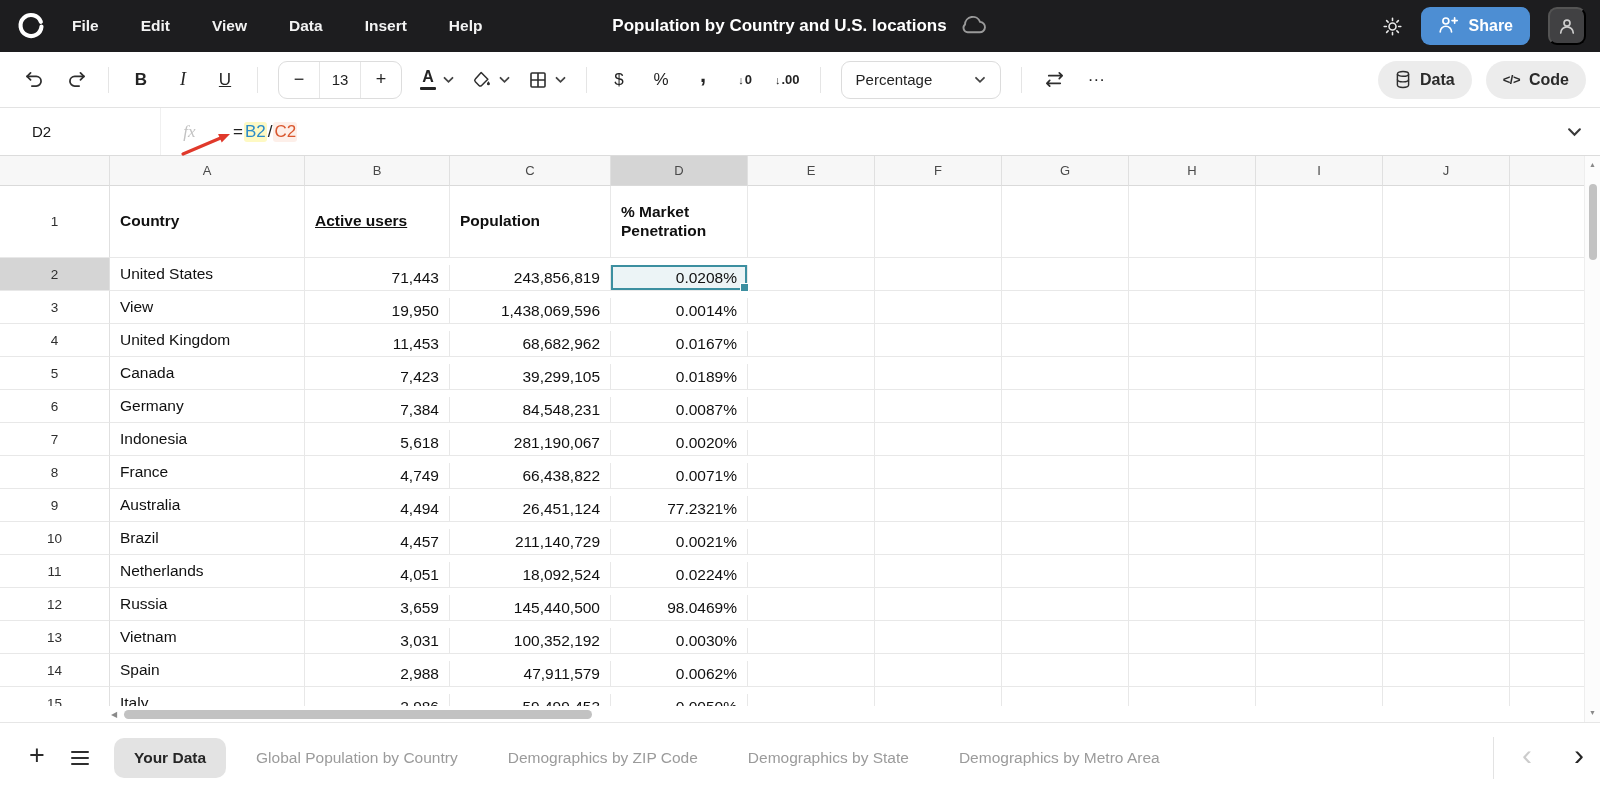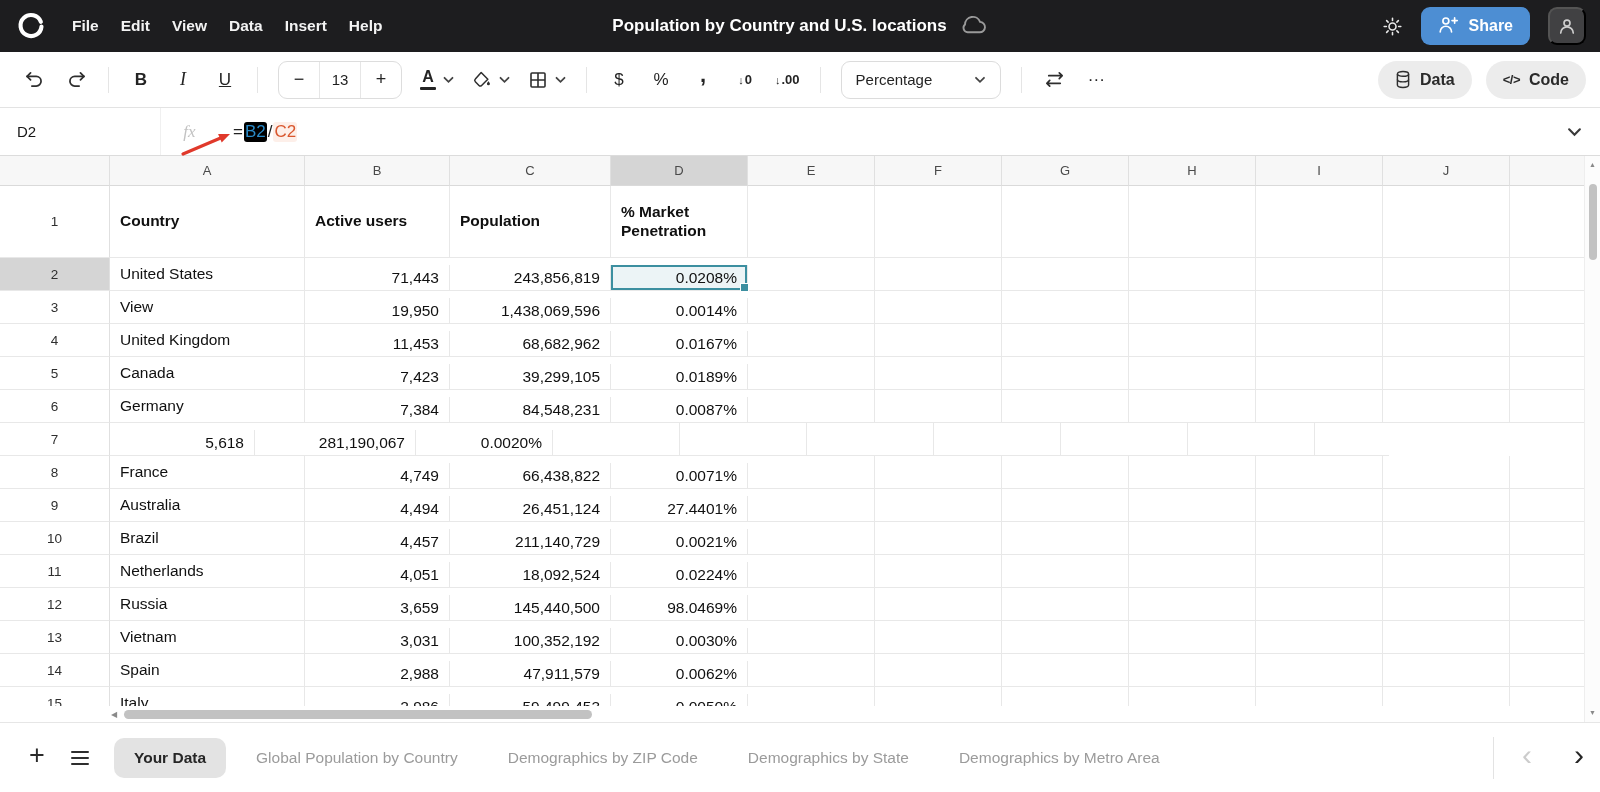--- a/index.html
+++ b/index.html
@@ -2,21 +2,21 @@
 <html><head>
 <meta charset="utf-8">
 <style>
   *{box-sizing:border-box;margin:0;padding:0;}
   html,body{width:1600px;height:792px;overflow:hidden;}
   body{font-family:"Liberation Sans",sans-serif;background:#fff;}
 
   
   .topbar{height:52px;background:#1d1d1f;display:flex;align-items:center;padding:0 14px 0 12px;position:relative;}
   .logo{width:38px;height:38px;display:flex;align-items:center;justify-content:center;margin-right:22px;cursor:pointer;}
-  .menu{display:flex;align-items:flex-start;gap:22px;}
+  .menu{display:flex;align-items:flex-start;gap:42px;}
   .menu-item{color:#f3f3f3;font-size:15.5px;font-weight:600;cursor:default;}
   .title-wrap{position:absolute;left:50%;transform:translateX(-50%);display:flex;align-items:center;gap:14px;}
   .doc-title{color:#fff;font-size:17px;font-weight:700;white-space:nowrap;}
   .topbar-right{margin-left:auto;display:flex;align-items:center;gap:18px;}
   .iconbtn{background:none;border:none;display:flex;align-items:center;justify-content:center;}
   .share-btn{display:flex;align-items:center;gap:10px;background:#4d8ed3;color:#fff;font-size:16px;font-weight:600;border:none;border-radius:9px;height:38px;padding:0 17px;font-family:inherit;}
   .avatar{width:38px;height:38px;border-radius:9px;background:#414143;display:flex;align-items:center;justify-content:center;}
 
   
   .toolbar{height:56px;display:flex;align-items:center;padding:0 14px;border-bottom:1px solid #e3e3e3;background:#fff;gap:2px;}
@@ -33,21 +33,21 @@
   .fsize{width:42px;display:flex;align-items:center;justify-content:center;font-size:15px;border-left:1px solid #e6e6e6;border-right:1px solid #e6e6e6;color:#1e1e1e;}
   .acolor{display:flex;flex-direction:column;align-items:center;line-height:1;font-size:16px;font-weight:600;}
   .acolor .bar{width:16px;height:3px;background:#242424;margin-top:2px;border-radius:1px;}
   .dropdown{display:flex;align-items:center;height:38px;border:1px solid #dcdcdc;border-radius:9px;padding:0 14px;gap:42px;font-size:15px;color:#242424;background:#fff;margin:0 8px;cursor:pointer;}
   .pillgroup{margin-left:auto;display:flex;align-items:center;gap:14px;}
   .pill{display:flex;align-items:center;gap:9px;height:38px;border-radius:19px;background:#ececec;border:none;padding:0 17px;font-size:16px;font-weight:600;color:#2a2a2a;font-family:inherit;}
   .codeg{font-size:13px;font-weight:700;letter-spacing:-0.5px;}
 
   
   .fbar{height:48px;display:flex;align-items:center;border-bottom:1px solid #dcdcdc;position:relative;background:#fff;}
-  .cellref{width:160px;height:100%;display:flex;align-items:center;padding-left:17px;font-size:15px;color:#161616;}
+  .cellref{width:160px;height:100%;display:flex;align-items:center;padding-left:32px;font-size:15px;color:#161616;}
   .fx{width:58px;height:100%;display:flex;align-items:center;justify-content:center;color:#c2c2c2;font-size:17px;font-style:italic;font-family:"Liberation Serif",serif;border-left:1px solid #f0f0f0;}
   .formula{display:flex;align-items:center;font-size:17px;margin-left:14px;}
   .ftok{padding:0 1px;border-radius:3px;}
   .fchev{position:absolute;right:18px;top:50%;transform:translateY(-50%);}
   .annot{position:absolute;left:180px;top:20px;pointer-events:none;}
 
   
   .grid-area{position:relative;width:1600px;height:566px;}
   .cols{display:flex;height:30px;}
   .colh{height:30px;display:flex;align-items:center;justify-content:center;background:#f7f7f7;border-right:1px solid #e0e0e0;border-bottom:1px solid #dadada;font-size:13px;color:#4a4a4a;flex-shrink:0;}
@@ -224,21 +224,21 @@
       <span>Code</span>
     </button>
   </div>
 </div>
 
 <div class="fbar">
   <div class="cellref">D2</div>
   <div class="fx">fx</div>
   <div class="formula">
       <div class="ftok" style="color: rgb(34, 34, 34);">=</div>
-      <div class="ftok" style="color: rgb(42, 139, 201); background: #000000;">B2</div>
+      <div class="ftok" style="color: rgb(42, 139, 201); background: #fef9c3;">B2</div>
       <div class="ftok" style="color: rgb(34, 34, 34);">/</div>
       <div class="ftok" style="color: rgb(217, 87, 46); background: rgb(253, 239, 233);">C2</div>
     </div>
   <svg class="annot" width="60" height="30" viewBox="0 0 60 30">
     <path d="M3 26 L40 10.3" stroke="#e0392b" stroke-width="3.2" stroke-linecap="round" fill="none"></path>
     <polygon points="50,6 41.7,14.5 38.1,6.1" fill="#e0392b"></polygon>
   </svg>
   <span class="fchev">
     <svg width="15" height="10" viewBox="0 0 14 9" fill="none" stroke="#3a3a3a" stroke-width="2" stroke-linecap="round">
         <path d="M2 2 L7 7 L12 2"></path>
@@ -258,21 +258,21 @@
       <div class="colh" style="width: 127px; flex: 0 0 127px;">G</div>
       <div class="colh" style="width: 127px; flex: 0 0 127px;">H</div>
       <div class="colh" style="width: 127px; flex: 0 0 127px;">I</div>
       <div class="colh" style="width: 127px; flex: 0 0 127px;">J</div>
       <div class="colh" style="width: 74px; flex: 0 0 74px; border-right: none;"></div>
     </div>
   <div class="gridbody">
       <div class="grow" style="height: 72px;">
         <div class="rownum">1</div>
         <div class="cell hdr" style="width: 195px; flex: 0 0 195px;">Country</div>
-        <div class="cell hdr" style="width: 145px; flex: 0 0 145px;">Active users</div>
+        <div class="cell hdr" style="width: 145px; flex: 0 0 145px; text-decoration: underline;">Active users</div>
         <div class="cell hdr" style="width: 161px; flex: 0 0 161px;">Population</div>
         <div class="cell hdr" style="width: 137px; flex: 0 0 137px;">% Market Penetration</div>
         <div class="cell" style="width: 127px; flex: 0 0 127px;"></div>
         <div class="cell" style="width: 127px; flex: 0 0 127px;"></div>
         <div class="cell" style="width: 127px; flex: 0 0 127px;"></div>
         <div class="cell" style="width: 127px; flex: 0 0 127px;"></div>
         <div class="cell" style="width: 127px; flex: 0 0 127px;"></div>
         <div class="cell" style="width: 127px; flex: 0 0 127px;"></div>
         <div class="cell" style="width: 74px; flex: 0 0 74px; border-right: none;"></div>
       </div>
@@ -341,20 +341,21 @@
         <div class="cell" style="width: 127px; flex: 0 0 127px;"></div>
         <div class="cell" style="width: 127px; flex: 0 0 127px;"></div>
         <div class="cell" style="width: 127px; flex: 0 0 127px;"></div>
         <div class="cell" style="width: 127px; flex: 0 0 127px;"></div>
         <div class="cell" style="width: 127px; flex: 0 0 127px;"></div>
         <div class="cell" style="width: 127px; flex: 0 0 127px;"></div>
         <div class="cell" style="width: 74px; flex: 0 0 74px; border-right: none;"></div>
       </div>
       <div class="grow" style="height: 33px;">
         <div class="rownum">7</div>
+        <div class="cell" style="width: 195px; flex: 0 0 195px;">Indonesia</div>
         <div class="cell num" style="width: 145px; flex: 0 0 145px; text-align: center;">5,618</div>
         <div class="cell num" style="width: 161px; flex: 0 0 161px;">281,190,067</div>
         <div class="cell num" style="width: 137px; flex: 0 0 137px;">0.0020%</div>
         <div class="cell" style="width: 127px; flex: 0 0 127px;"></div>
         <div class="cell" style="width: 127px; flex: 0 0 127px;"></div>
         <div class="cell" style="width: 127px; flex: 0 0 127px;"></div>
         <div class="cell" style="width: 127px; flex: 0 0 127px;"></div>
         <div class="cell" style="width: 127px; flex: 0 0 127px;"></div>
         <div class="cell" style="width: 127px; flex: 0 0 127px;"></div>
         <div class="cell" style="width: 74px; flex: 0 0 74px; border-right: none;"></div>
@@ -371,21 +372,21 @@
         <div class="cell" style="width: 127px; flex: 0 0 127px;"></div>
         <div class="cell" style="width: 127px; flex: 0 0 127px;"></div>
         <div class="cell" style="width: 127px; flex: 0 0 127px;"></div>
         <div class="cell" style="width: 74px; flex: 0 0 74px; border-right: none;"></div>
       </div>
       <div class="grow" style="height: 33px;">
         <div class="rownum">9</div>
         <div class="cell" style="width: 195px; flex: 0 0 195px;">Australia</div>
         <div class="cell num" style="width: 145px; flex: 0 0 145px;">4,494</div>
         <div class="cell num" style="width: 161px; flex: 0 0 161px;">26,451,124</div>
-        <div class="cell num" style="width: 137px; flex: 0 0 137px;">27.4401%</div>
+        <div class="cell num" style="width: 137px; flex: 0 0 137px;">77.2321%</div>
         <div class="cell" style="width: 127px; flex: 0 0 127px;"></div>
         <div class="cell" style="width: 127px; flex: 0 0 127px;"></div>
         <div class="cell" style="width: 127px; flex: 0 0 127px;"></div>
         <div class="cell" style="width: 127px; flex: 0 0 127px;"></div>
         <div class="cell" style="width: 127px; flex: 0 0 127px;"></div>
         <div class="cell" style="width: 127px; flex: 0 0 127px;"></div>
         <div class="cell" style="width: 74px; flex: 0 0 74px; border-right: none;"></div>
       </div>
       <div class="grow" style="height: 33px;">
         <div class="rownum">10</div>

